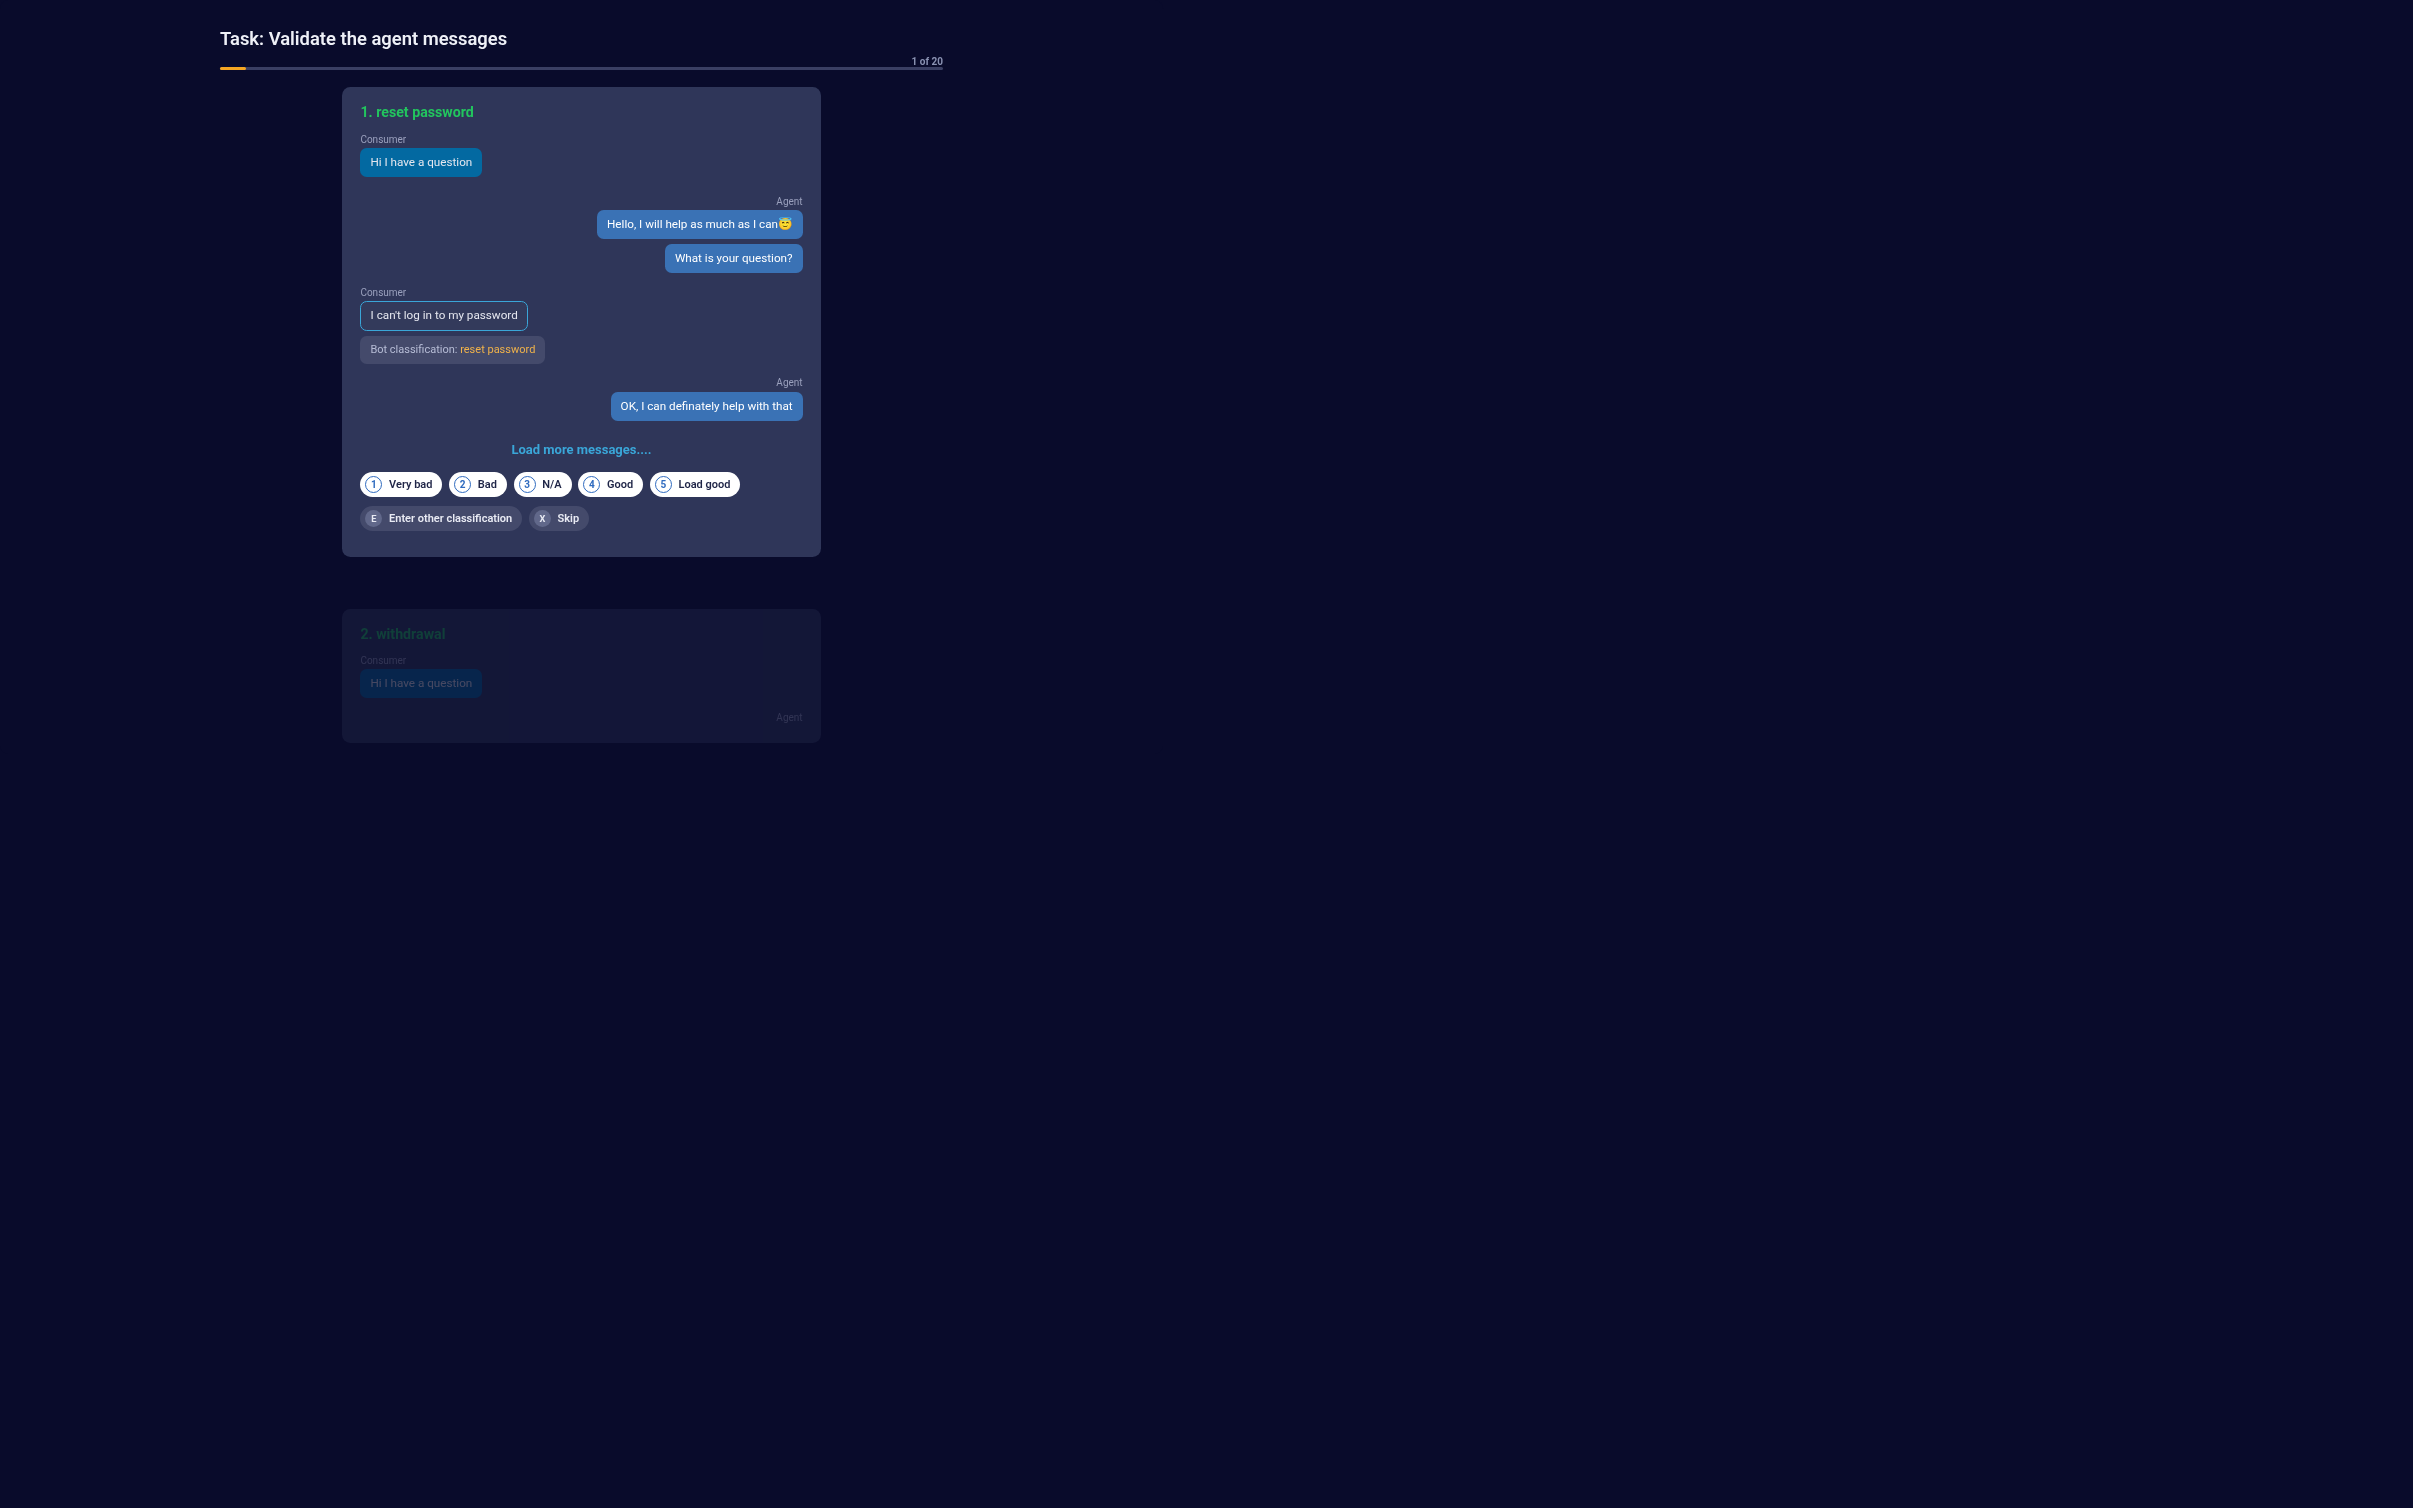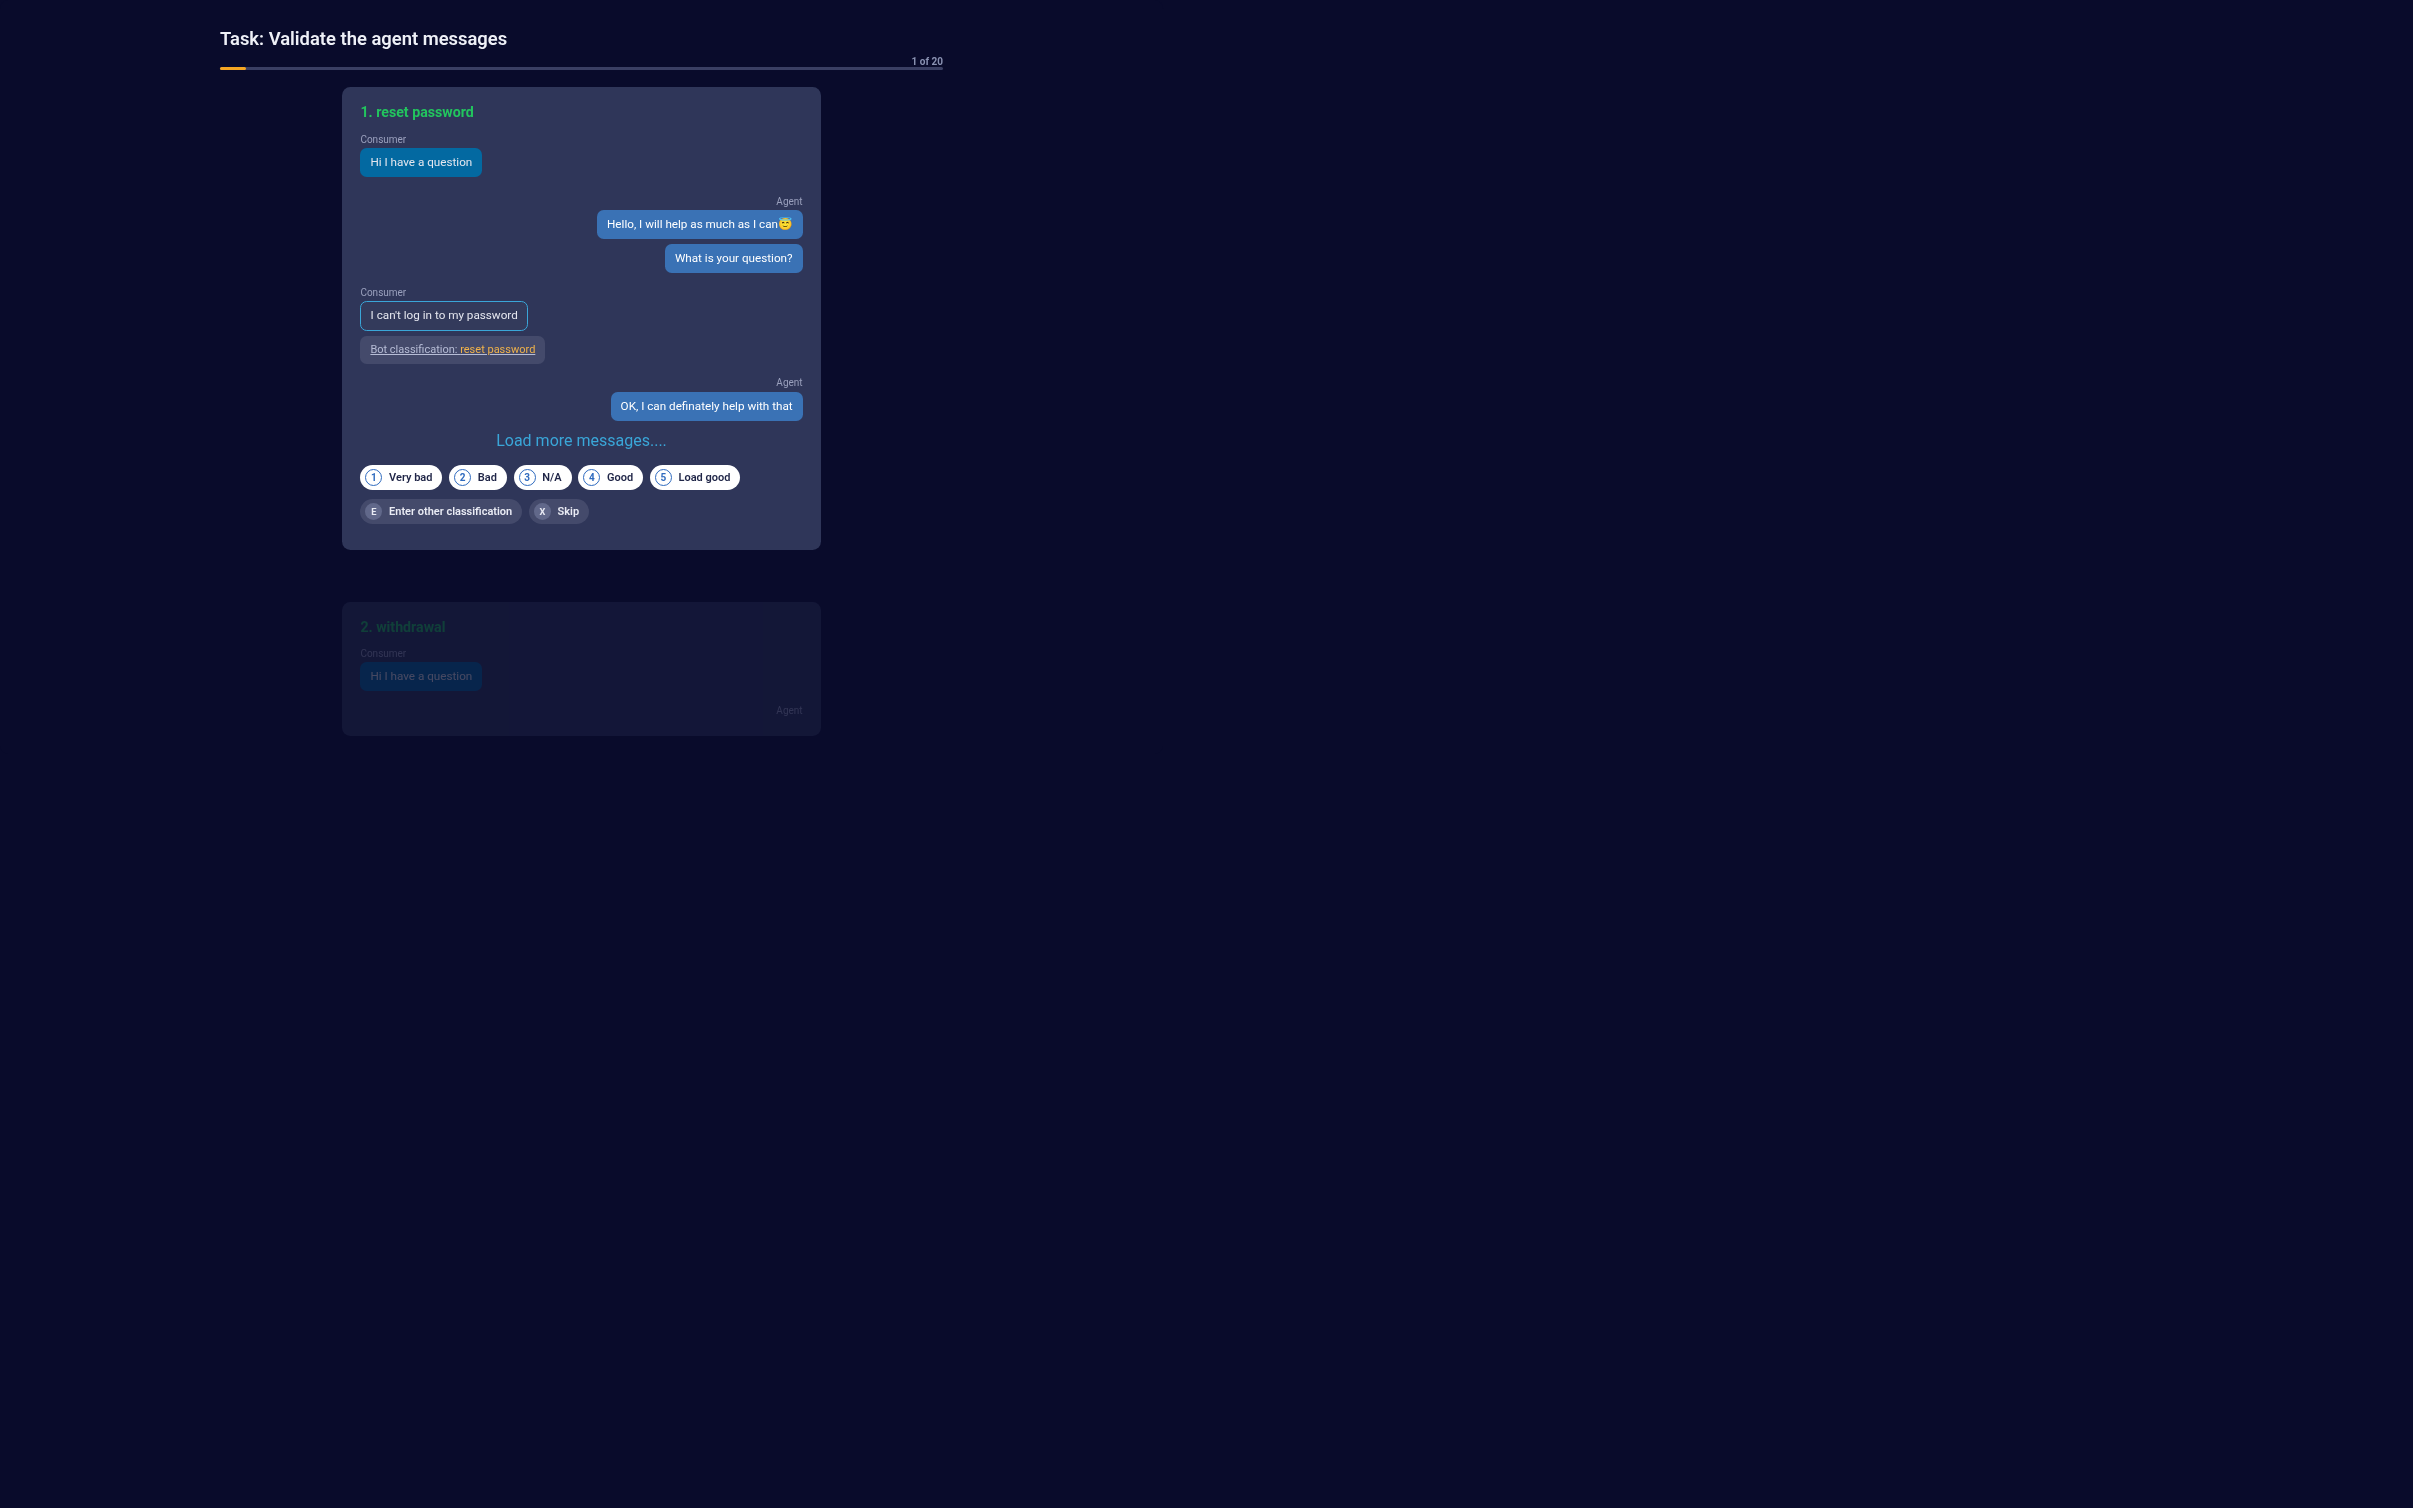--- a/index.html
+++ b/index.html
@@ -131,33 +131,32 @@
     padding: 5.9px 9.2px;
   }
   .bubble.agent {
     background: #3a72b5;
     color: #ffffff;
   }
   .bubble.meta {
     background: #444a6b;
     color: #b7bdd6;
     font-size: 11px;
-    text-decoration: underline;
   }
   .bubble.meta .value {
     color: #f0b24a;
   }
   .gap { height: 8.4px; }
   .gap-lg { height: 13.4px; }
   .load-more {
     text-align: center;
-    font-size: 16px;
-    font-weight: 400;
+    font-size: 13px;
+    font-weight: 700;
     color: #3aa6d8;
-    margin: 10px 0 15px 0;
+    margin: 21px 0 15px 0;
     cursor: pointer;
   }
   .ratings-row {
     display: flex;
     flex-wrap: wrap;
     gap: 6.7px;
     margin-bottom: 8.4px;
   }
   .chip {
     display: inline-flex;

